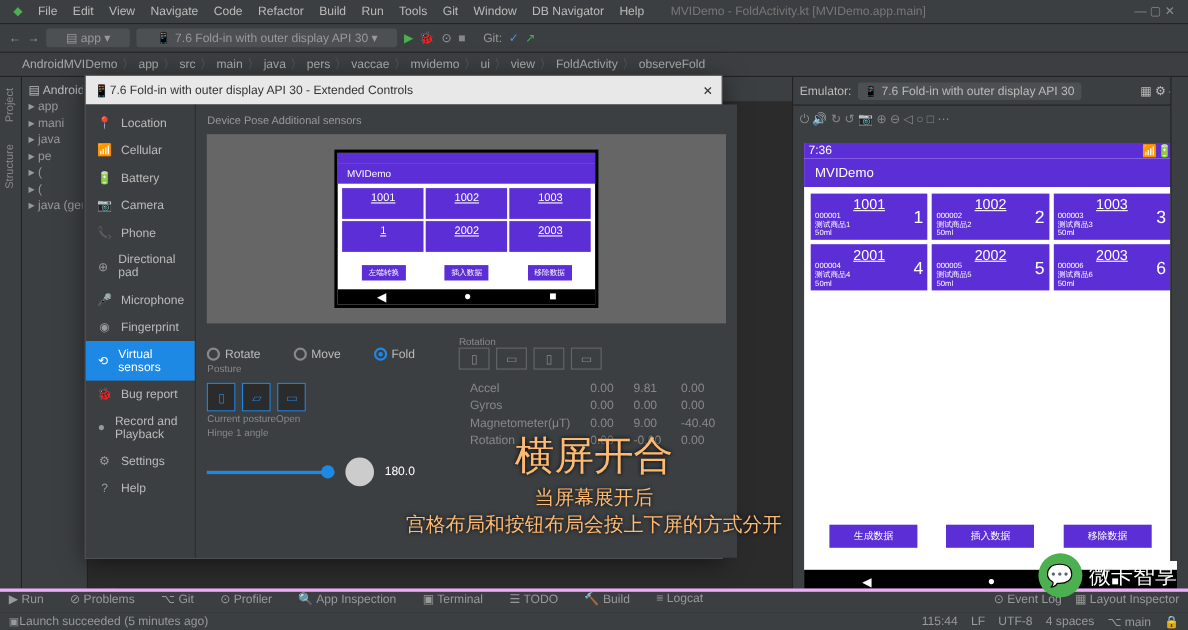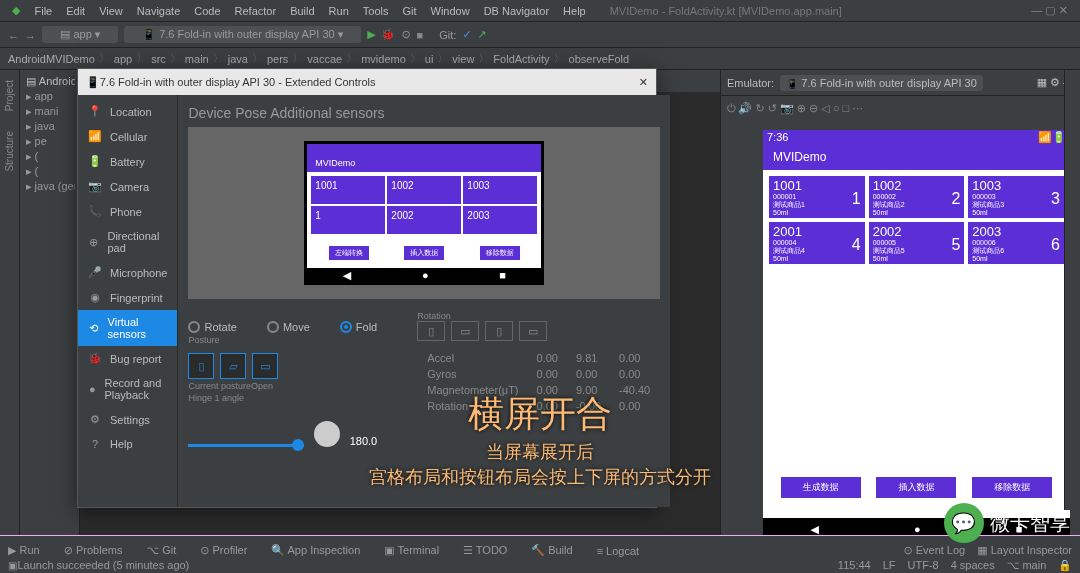--- a/index.html
+++ b/index.html
@@ -3,88 +3,88 @@
 <meta charset="utf-8">
 <style>
 * { margin: 0; padding: 0; box-sizing: border-box; font-family: "Segoe UI", sans-serif; font-size: 11px; }
 body { background: #2b2b2b; color: #bbb; width: 1080px; height: 573px; overflow: hidden; position: relative; }
 .menubar { height: 22px; background: #3c3f41; display: flex; align-items: center; padding: 0 6px; gap: 2px; border-bottom: 1px solid #222; }
 .menubar span { padding: 2px 6px; color: #bbb; cursor: pointer; }
 .menubar .title { margin-left: 10px; color: #777; }
 .menubar .winctrl { margin-left: auto; display: flex; gap: 8px; color: #888; }
 .toolbar { height: 26px; background: #3c3f41; display: flex; align-items: center; padding: 0 8px; gap: 6px; border-bottom: 1px solid #222; color: #999; }
 .toolbar .device-dropdown { background: #4c5052; padding: 2px 18px; border-radius: 3px; }
-.breadcrumb { height: 22px; background: #3c3f41; display: flex; align-items: center; padding: 0 8px; gap: 4px; color: #999; border-bottom: 1px solid #222; }
+.breadcrumb { height: 22px; background: #3c3f41; display: flex; align-items: center; padding: 0 20px; gap: 4px; color: #999; border-bottom: 1px solid #222; }
 .breadcrumb span { color: #aaa; }
 .breadcrumb .sep { color: #666; }
 .main { display: flex; height: 480px; }
 .left-gutter { width: 20px; background: #3c3f41; border-right: 1px solid #222; display: flex; flex-direction: column; align-items: center; padding-top: 10px; gap: 20px; color: #888; }
 .left-gutter .vtext { writing-mode: vertical-rl; transform: rotate(180deg); font-size: 10px; }
 .project-tree { width: 60px; background: #3c3f41; border-right: 1px solid #222; padding: 4px; color: #999; font-size: 10px; }
 .project-tree .node { padding: 1px 2px; white-space: nowrap; overflow: hidden; }
 .editor-area { flex: 1; background: #2b2b2b; position: relative; color: #888; }
 .tabs { height: 22px; background: #3c3f41; display: flex; align-items: center; gap: 2px; padding: 0 4px; overflow: hidden; }
 .tabs .tab { padding: 2px 8px; background: #4c5052; color: #bbb; font-size: 10px; }
 .code { padding: 8px 12px; font-family: monospace; font-size: 11px; color: #a9b7c6; line-height: 1.5; white-space: pre; }
 .code .kw { color: #cc7832; }
 .code .str { color: #6a8759; }
 .emulator-panel { width: 360px; background: #3c3f41; border-left: 1px solid #222; display: flex; flex-direction: column; }
 .emu-header { height: 26px; display: flex; align-items: center; padding: 0 6px; gap: 6px; border-bottom: 1px solid #222; }
 .emu-header .emu-title { background: #4c5052; padding: 2px 6px; border-radius: 3px; font-size: 10px; }
 .emu-toolbar { height: 24px; display: flex; align-items: center; padding: 0 6px; gap: 8px; color: #888; }
 .emu-screen { flex: 1; background: #3c3f41; padding: 10px; display: flex; flex-direction: column; }
-.phone-screen { background: #fff; flex: 1; display: flex; flex-direction: column; margin-left: 32px; }
+.phone-screen { background: #fff; flex: 1; display: flex; flex-direction: column; }
 .statusbar { height: 14px; background: #5c2ed6; color: #fff; font-size: 8px; display: flex; justify-content: space-between; padding: 0 4px; align-items: center; }
 .appbar { height: 26px; background: #5c2ed6; color: #fff; display: flex; align-items: center; padding: 0 10px; font-size: 12px; }
 .grid-area { padding: 6px; display: grid; grid-template-columns: repeat(3, 1fr); gap: 4px; }
 .card { background: #5c2ed6; color: #fff; padding: 3px 4px; position: relative; height: 42px; font-size: 8px; }
-.card .big { font-size: 13px; text-align: left; line-height: 14px; }
+.card .big { font-size: 13px; text-align: center; line-height: 14px; text-decoration: underline; }
 .card .num { position: absolute; right: 4px; top: 14px; font-size: 16px; }
 .card .small { font-size: 7px; line-height: 8px; }
 .btn-row { display: flex; justify-content: space-around; padding: 20px 10px; margin-top: auto; }
 .pbtn { background: #5c2ed6; color: #fff; padding: 4px 22px; font-size: 9px; }
 .navbar { height: 22px; background: #000; display: flex; justify-content: space-around; align-items: center; color: #fff; }
 .dialog { position: absolute; left: 77px; top: 68px; width: 580px; height: 440px; background: #3c3f41; border: 1px solid #555; box-shadow: 0 4px 20px rgba(0,0,0,0.5); display: flex; flex-direction: column; z-index: 100; }
 .dialog-title { height: 26px; background: #e8e8e8; color: #333; display: flex; align-items: center; padding: 0 8px; font-size: 11px; }
 .dialog-title .close { margin-left: auto; cursor: pointer; }
 .dialog-body { flex: 1; display: flex; }
 .dialog-sidebar { width: 140px; background: #3c3f41; border-right: 1px solid #2b2b2b; padding: 4px 0; }
 .side-item { padding: 6px 10px; display: flex; align-items: center; gap: 8px; color: #bbb; cursor: pointer; font-size: 11px; }
 .side-item.active { background: #1e88e5; color: #fff; }
 .side-item .icon { width: 14px; text-align: center; color: #999; }
 .side-item.active .icon { color: #fff; }
 .dialog-content { flex: 1; background: #3c3f41; padding: 10px; display: flex; flex-direction: column; }
-.content-header { font-size: 14px; color: #999; margin-bottom: 6px; }
+.content-header { font-size: 10px; color: #999; margin-bottom: 6px; }
 .preview { background: #666; padding: 14px; display: flex; justify-content: center; }
 .preview-phone { width: 240px; background: #000; }
 .preview-phone .ph-screen { background: #fff; margin: 3px; }
 .controls-row { display: flex; gap: 30px; margin-top: 12px; align-items: center; }
 .radio-opt { display: flex; align-items: center; gap: 4px; color: #bbb; font-size: 11px; }
 .radio-opt .circle { width: 12px; height: 12px; border: 2px solid #888; border-radius: 50%; }
 .radio-opt.sel .circle { border-color: #1e88e5; }
 .radio-opt.sel .circle::after { content: ''; display: block; width: 4px; height: 4px; background: #1e88e5; border-radius: 50%; margin: 2px; }
 .posture-row { display: flex; gap: 6px; margin-top: 8px; }
 .posture-btn { width: 26px; height: 26px; background: #2b2b2b; border: 1px solid #1e88e5; display: flex; align-items: center; justify-content: center; color: #1e88e5; }
 .posture-label { font-size: 9px; color: #888; margin-top: 2px; }
-.slider-row { display: flex; align-items: flex-end; gap: 10px; margin-top: 18px; }
+.slider-row { display: flex; align-items: center; gap: 10px; margin-top: 18px; }
 .slider { flex: 1; height: 3px; background: #1e88e5; position: relative; }
 .slider .thumb { position: absolute; right: 0; top: -5px; width: 12px; height: 12px; background: #1e88e5; border-radius: 50%; }
 .rotation-section { margin-left: 20px; }
 .rot-btns { display: flex; gap: 6px; }
 .rot-btn { width: 28px; height: 20px; border: 1px solid #666; display: flex; align-items: center; justify-content: center; color: #888; }
 .sensor-table { font-size: 9px; color: #888; margin-top: 8px; }
 .sensor-table td { padding: 1px 8px; }
 .overlay-text { position: absolute; left: 50%; transform: translateX(-50%); color: #fdba74; font-size: 28px; text-shadow: 0 0 4px #000; z-index: 200; pointer-events: none; font-family: "Microsoft YaHei", sans-serif; }
 .overlay-main { top: 390px; font-size: 36px; font-weight: 300; }
 .overlay-sub1 { top: 440px; font-size: 18px; }
 .overlay-sub2 { top: 465px; font-size: 18px; }
 .watermark { position: absolute; right: 10px; bottom: 30px; display: flex; align-items: center; gap: 6px; z-index: 300; color: #fff; }
 .watermark .logo { width: 40px; height: 40px; background: #4caf50; border-radius: 50%; display: flex; align-items: center; justify-content: center; font-size: 20px; }
 .watermark .wtext { font-size: 20px; font-family: "Microsoft YaHei"; }
-.bottom-toolbar { position: absolute; bottom: 16px; left: 0; right: 0; height: 22px; background: #3c3f41; display: flex; align-items: flex-end; padding: 0 8px; gap: 12px; color: #999; font-size: 10px; border-top: 1px solid #f0abfc; }
+.bottom-toolbar { position: absolute; bottom: 16px; left: 0; right: 0; height: 22px; background: #3c3f41; display: flex; align-items: flex-start; padding: 0 8px; gap: 12px; color: #999; font-size: 10px; border-top: 3px solid #f0abfc; }
 .statusbar-ide { position: absolute; bottom: 0; left: 0; right: 0; height: 16px; background: #3c3f41; display: flex; align-items: center; padding: 0 8px; color: #999; font-size: 10px; }
 .statusbar-ide .right { margin-left: auto; display: flex; gap: 12px; }
 .right-gutter { position: absolute; right: 0; top: 70px; width: 16px; background: #3c3f41; height: 440px; border-left: 1px solid #222; }
 </style>
 </head>
 <body>
 
 <div class="menubar">
   <span style="color:#4caf50">◆</span>
   <span>File</span>

